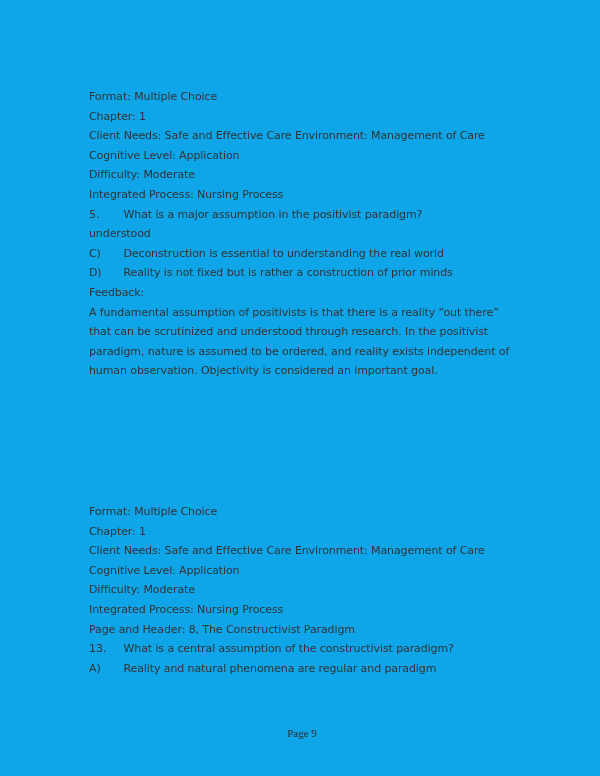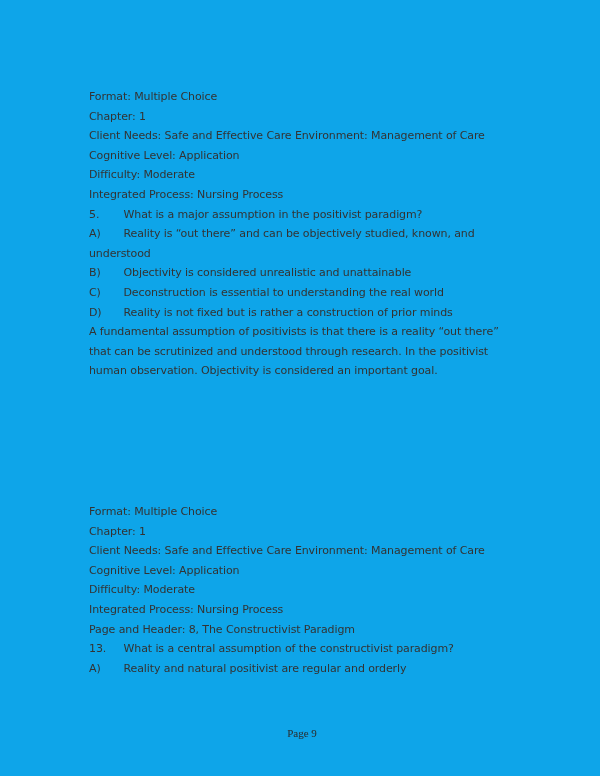--- a/index.html
+++ b/index.html
@@ -52,39 +52,39 @@
 <div class="page">
 
   <section class="qblock qblock-1">
       <div class="line"><span class="txt">Format: Multiple Choice</span></div>
       <div class="line"><span class="txt">Chapter: 1</span></div>
       <div class="line"><span class="txt">Client Needs: Safe and Effective Care Environment: Management of Care</span></div>
       <div class="line"><span class="txt">Cognitive Level: Application</span></div>
       <div class="line"><span class="txt">Difficulty: Moderate</span></div>
       <div class="line"><span class="txt">Integrated Process: Nursing Process</span></div>
       <div class="line"><span class="lab">5.</span><span class="txt">What is a major assumption in the positivist paradigm?</span></div>
-      <div class="line"><span class="lab">A)</span><span class="txt">Reality is “out there” and can be objectively studied, known, and</span></div>
       <div class="line"><span class="txt">understood</span></div>
-      <div class="line"><span class="lab">B)</span><span class="txt">Objectivity is considered unrealistic and unattainable</span></div>
       <div class="line"><span class="lab">C)</span><span class="txt">Deconstruction is essential to understanding the real world</span></div>
       <div class="line"><span class="lab">D)</span><span class="txt">Reality is not fixed but is rather a construction of prior minds</span></div>
+      <div class="line"><span class="txt">Feedback:</span></div>
       <div class="line"><span class="txt">A fundamental assumption of positivists is that there is a reality “out there”</span></div>
       <div class="line"><span class="txt">that can be scrutinized and understood through research. In the positivist</span></div>
+      <div class="line"><span class="txt">paradigm, nature is assumed to be ordered, and reality exists independent of</span></div>
       <div class="line"><span class="txt">human observation. Objectivity is considered an important goal.</span></div>
     </section>
 
   <section class="qblock qblock-2">
       <div class="line"><span class="txt">Format: Multiple Choice</span></div>
       <div class="line"><span class="txt">Chapter: 1</span></div>
       <div class="line"><span class="txt">Client Needs: Safe and Effective Care Environment: Management of Care</span></div>
       <div class="line"><span class="txt">Cognitive Level: Application</span></div>
       <div class="line"><span class="txt">Difficulty: Moderate</span></div>
       <div class="line"><span class="txt">Integrated Process: Nursing Process</span></div>
       <div class="line"><span class="txt">Page and Header: 8, The Constructivist Paradigm</span></div>
       <div class="line"><span class="lab">13.</span><span class="txt">What is a central assumption of the constructivist paradigm?</span></div>
-      <div class="line"><span class="lab">A)</span><span class="txt">Reality and natural positivist are regular and orderly</span></div>
+      <div class="line"><span class="lab">A)</span><span class="txt">Reality and natural phenomena are regular and paradigm</span></div>
     </section>
 
   <div class="footer">
     <span>Page 9</span>
   </div>
 
 </div>
 
 </body></html>

